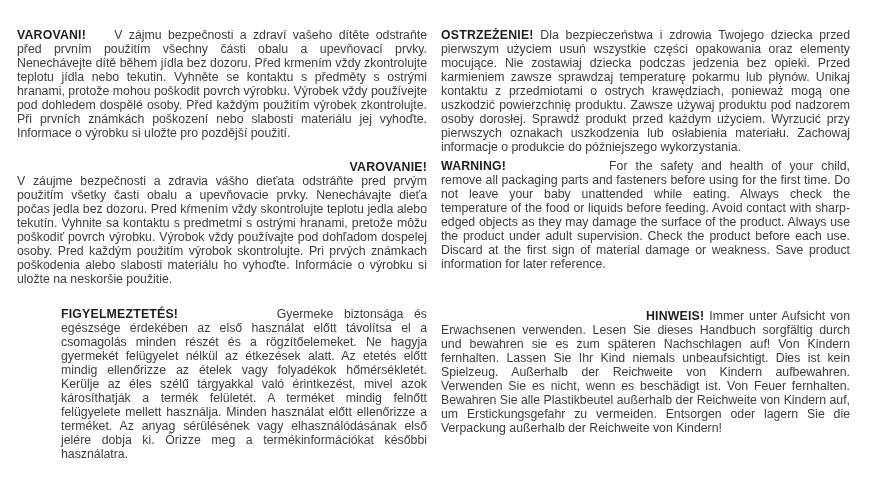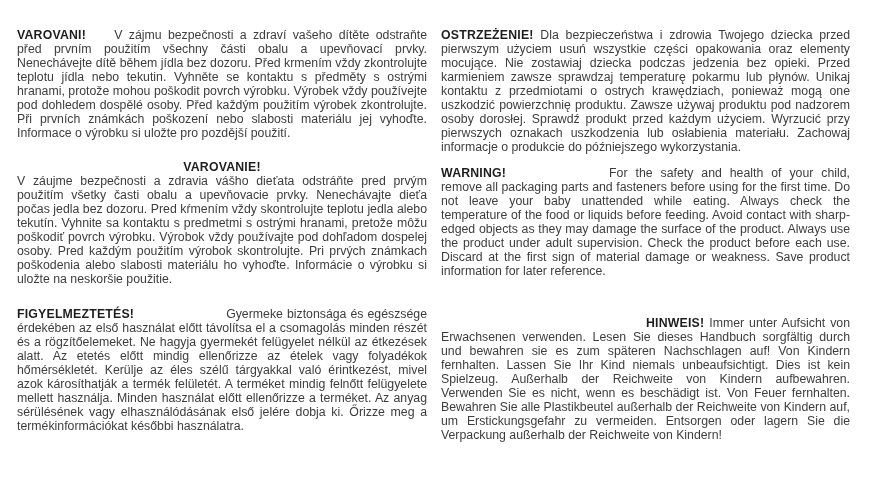--- a/index.html
+++ b/index.html
@@ -27,28 +27,28 @@
   .block {
     text-align: justify;
     text-justify: inter-word;
   }
   .block p { margin: 0; }
   .hd {
     font-weight: bold;
     color: #1e1e1e;
     letter-spacing: 0.2px;
   }
-  .hd-block { display: block; text-align: center; }
+  .hd-block { display: block; text-align: right; }
   .sp { display: inline-block; height: 1px; vertical-align: baseline; }
   .sp-cz { width: 22px; }
   .sp-hu { width: 88px; }
   .sp-en { width: 95px; }
   .blk-sk { margin-top: 20px; }
-  .blk-hu { margin-top: 21px; }
-  .blk-en { margin-top: 12px; }
+  .blk-hu { margin-top: 21px; margin-left: 44px; }
+  .blk-en { margin-top: 5px; }
   .blk-de { margin-top: 38px; }
   .blk-de p { text-indent: 205px; }
 </style>
 </head>
 <body>
 
 <div id="page">
 
   <div class="col col-left">
 

